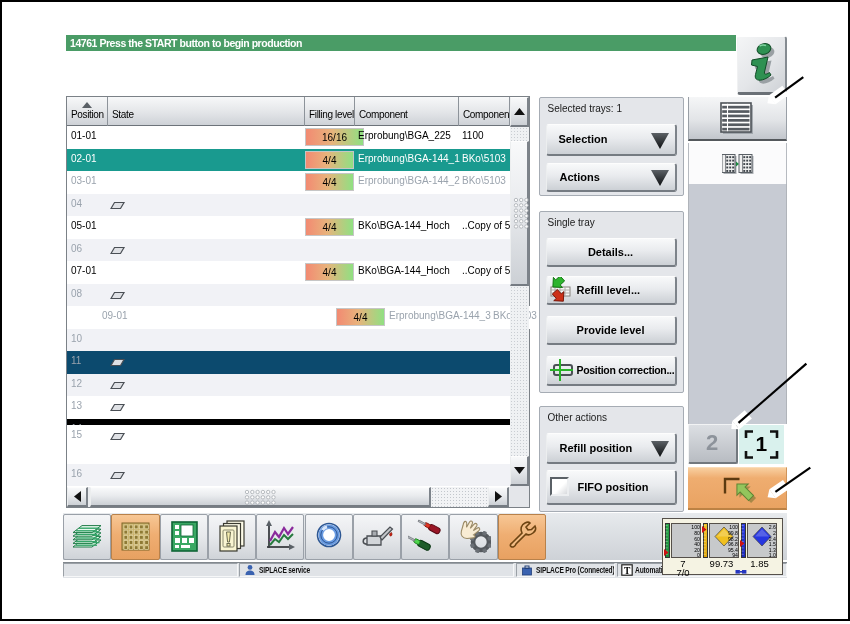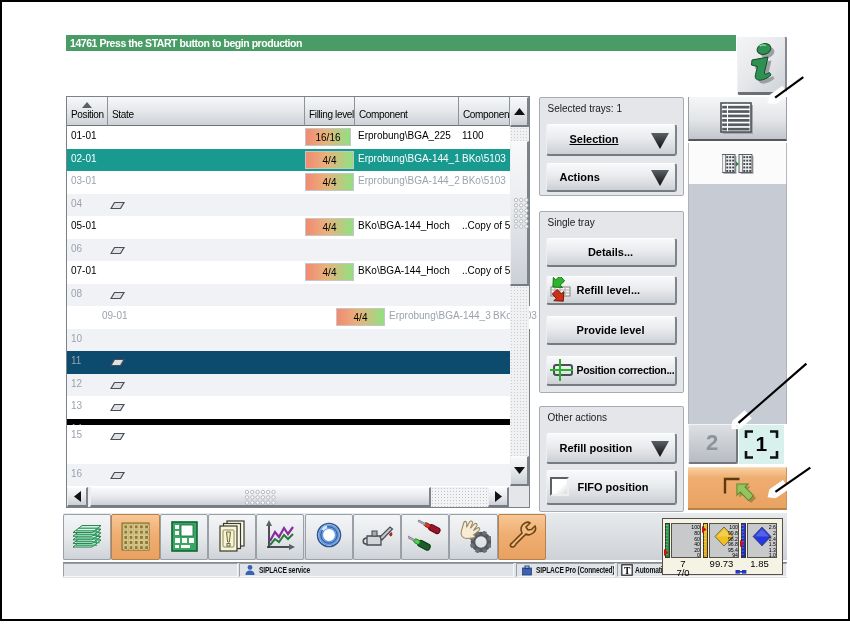--- a/index.html
+++ b/index.html
@@ -24,21 +24,21 @@
 <div class="hdrcell" style="left:0px;width:41px;overflow:hidden;white-space:nowrap;">Position</div>
 <div class="hdrcell" style="left:41px;width:197px;overflow:hidden;white-space:nowrap;">State</div>
 <div class="hdrcell" style="left:238px;width:50px;overflow:hidden;white-space:nowrap;">Filling level</div>
 <div class="hdrcell" style="left:288px;width:104px;overflow:hidden;white-space:nowrap;">Component</div>
 <div class="hdrcell" style="left:392px;width:51px;overflow:hidden;white-space:nowrap;">Component</div>
 <svg class="a" style="left:14px;top:4px;" width="12" height="8">
       <polygon points="6,1 11,7 1,7" fill="#5a6066"></polygon>
     </svg>
 <div class="row" style="top:29.0px;background:#ffffff;color:#000;">
       <span class="cellp" style="left:4px;">01-01</span>
-      <div class="a" style="left:238px;top:2px;width:46px;height:18px;background:linear-gradient(90deg,#f28a72,#e8b37c 45%,#90e082);border:1px solid #c6c6c6;text-align:center;line-height:17px;font-size:10px;color:#000;">16/16</div>
+      <div class="a" style="left:238px;top:2px;width:59px;height:18px;background:linear-gradient(90deg,#f28a72,#e8b37c 45%,#90e082);border:1px solid #c6c6c6;text-align:center;line-height:17px;font-size:10px;color:#000;">16/16</div>
       <span class="cellp" style="left:291px;white-space:nowrap;">Erprobung\BGA_225</span>
       <span class="cellp" style="left:395px;white-space:nowrap;">1100</span>
     </div>
 <div class="row" style="top:51.5px;background:#199a8f;color:#fff;">
       <span class="cellp" style="left:4px;">02-01</span>
       <div class="a" style="left:238px;top:2px;width:49px;height:18px;background:linear-gradient(90deg,#f28a72,#e8b37c 45%,#90e082);border:1px solid #c6c6c6;text-align:center;line-height:17px;font-size:10px;color:#000;">4/4</div>
       <span class="cellp" style="left:291px;white-space:nowrap;">Erprobung\BGA-144_1</span>
       <span class="cellp" style="left:395px;white-space:nowrap;">BKo\5103</span>
     </div>
 <div class="row" style="top:74.0px;background:#ffffff;color:#9aa3ad;">
@@ -192,21 +192,21 @@
 <div class="a grp" style="left:538.5px;top:97px;width:145px;height:98.5px;">
     <span class="grplbl">Selected trays: 1</span>
   </div>
 <div class="a grp" style="left:538.5px;top:210.5px;width:145px;height:182px;">
     <span class="grplbl">Single tray</span>
   </div>
 <div class="a grp" style="left:538.5px;top:405.5px;width:145px;height:106px;">
     <span class="grplbl">Other actions</span>
   </div>
 <div class="a btn" style="left:545.5px;top:123.5px;width:131px;height:32px;justify-content:flex-start;position:absolute;">
-    <span style="margin-left:23px;text-decoration:underline;">Selection</span>
+    <span style="margin-left:12px;">Selection</span>
     <svg width="20" height="18" style="position:absolute;right:5px;top:7px;">
       <defs>
         <linearGradient id="tg545.5123.5" x1="0" y1="0" x2="0" y2="1">
           <stop offset="0" stop-color="#5c6166"></stop>
           <stop offset="1" stop-color="#0d0f11"></stop>
         </linearGradient>
       </defs>
       <polygon points="1,1 19,1 10,17" fill="url(#tg545.5123.5)"></polygon>
     </svg>
   </div>

